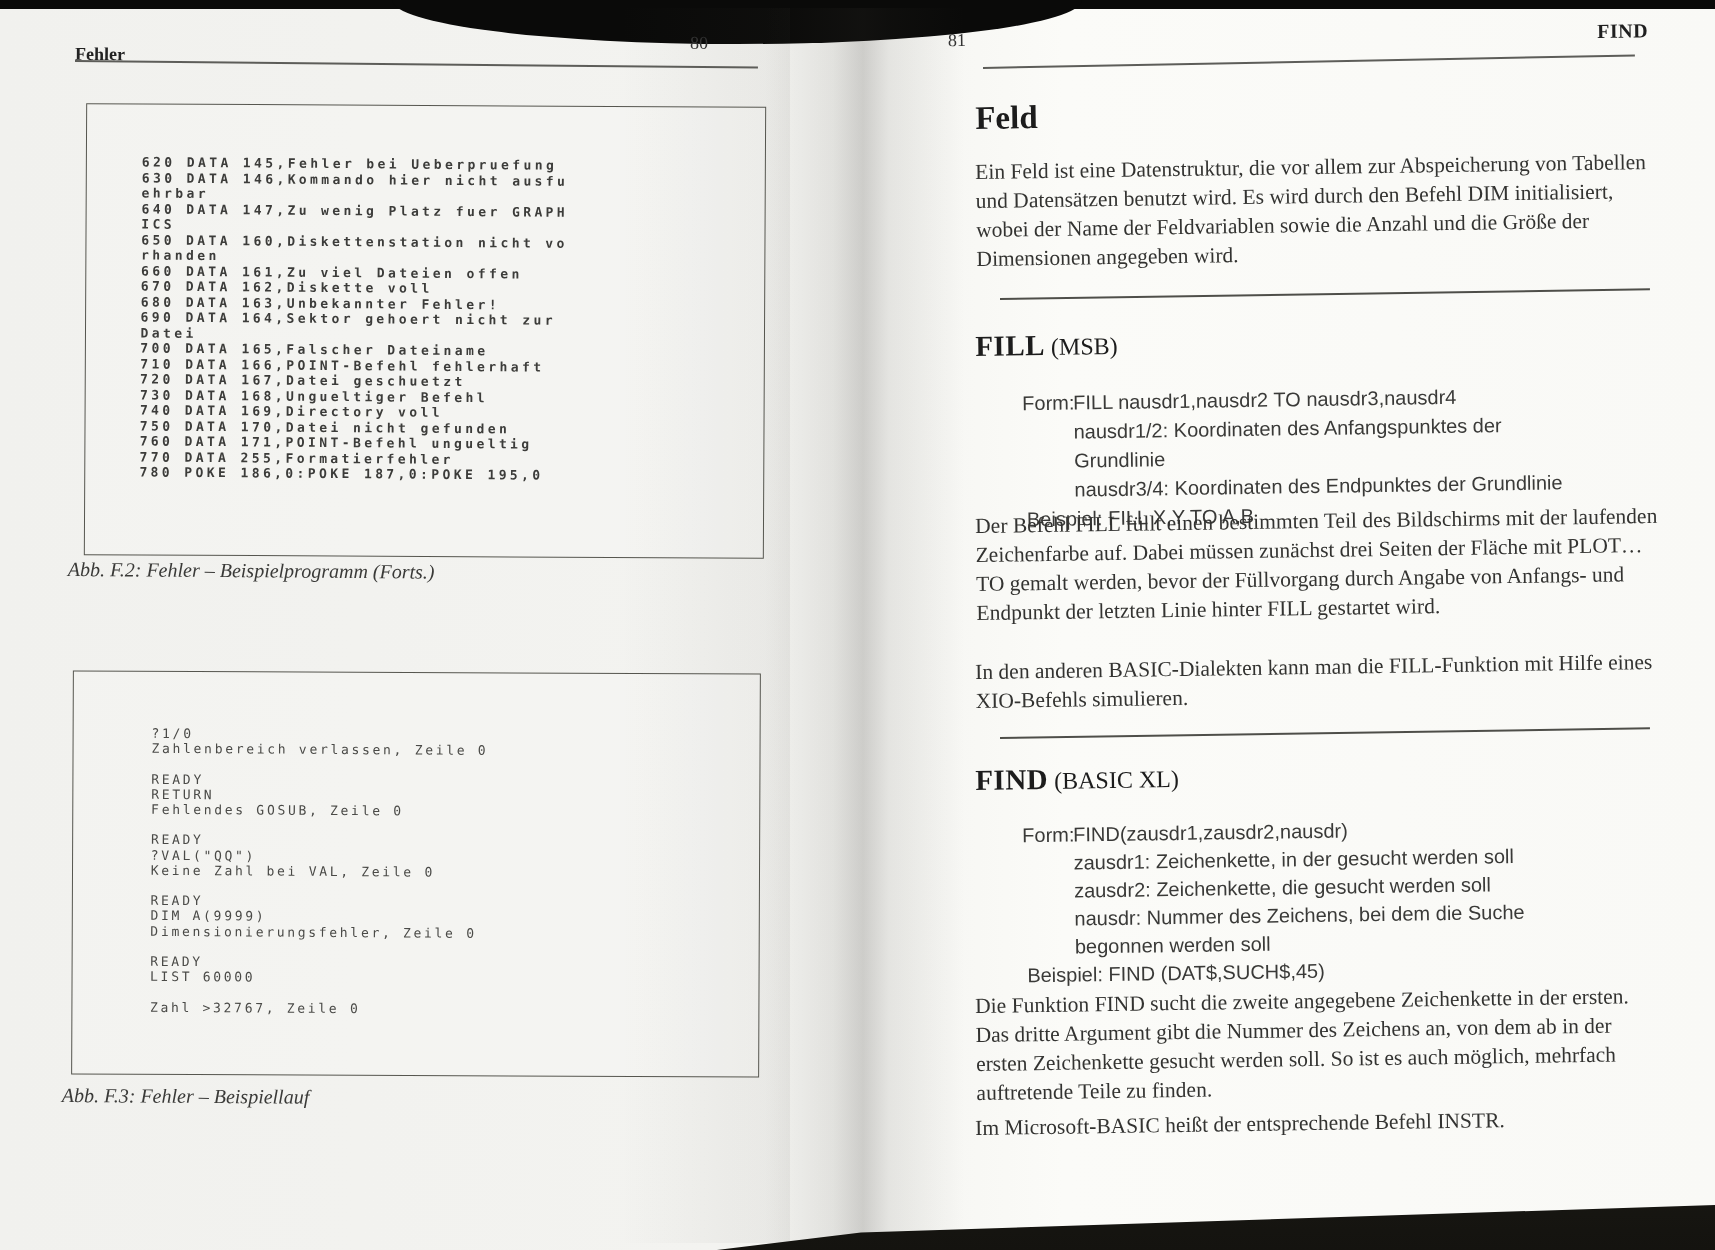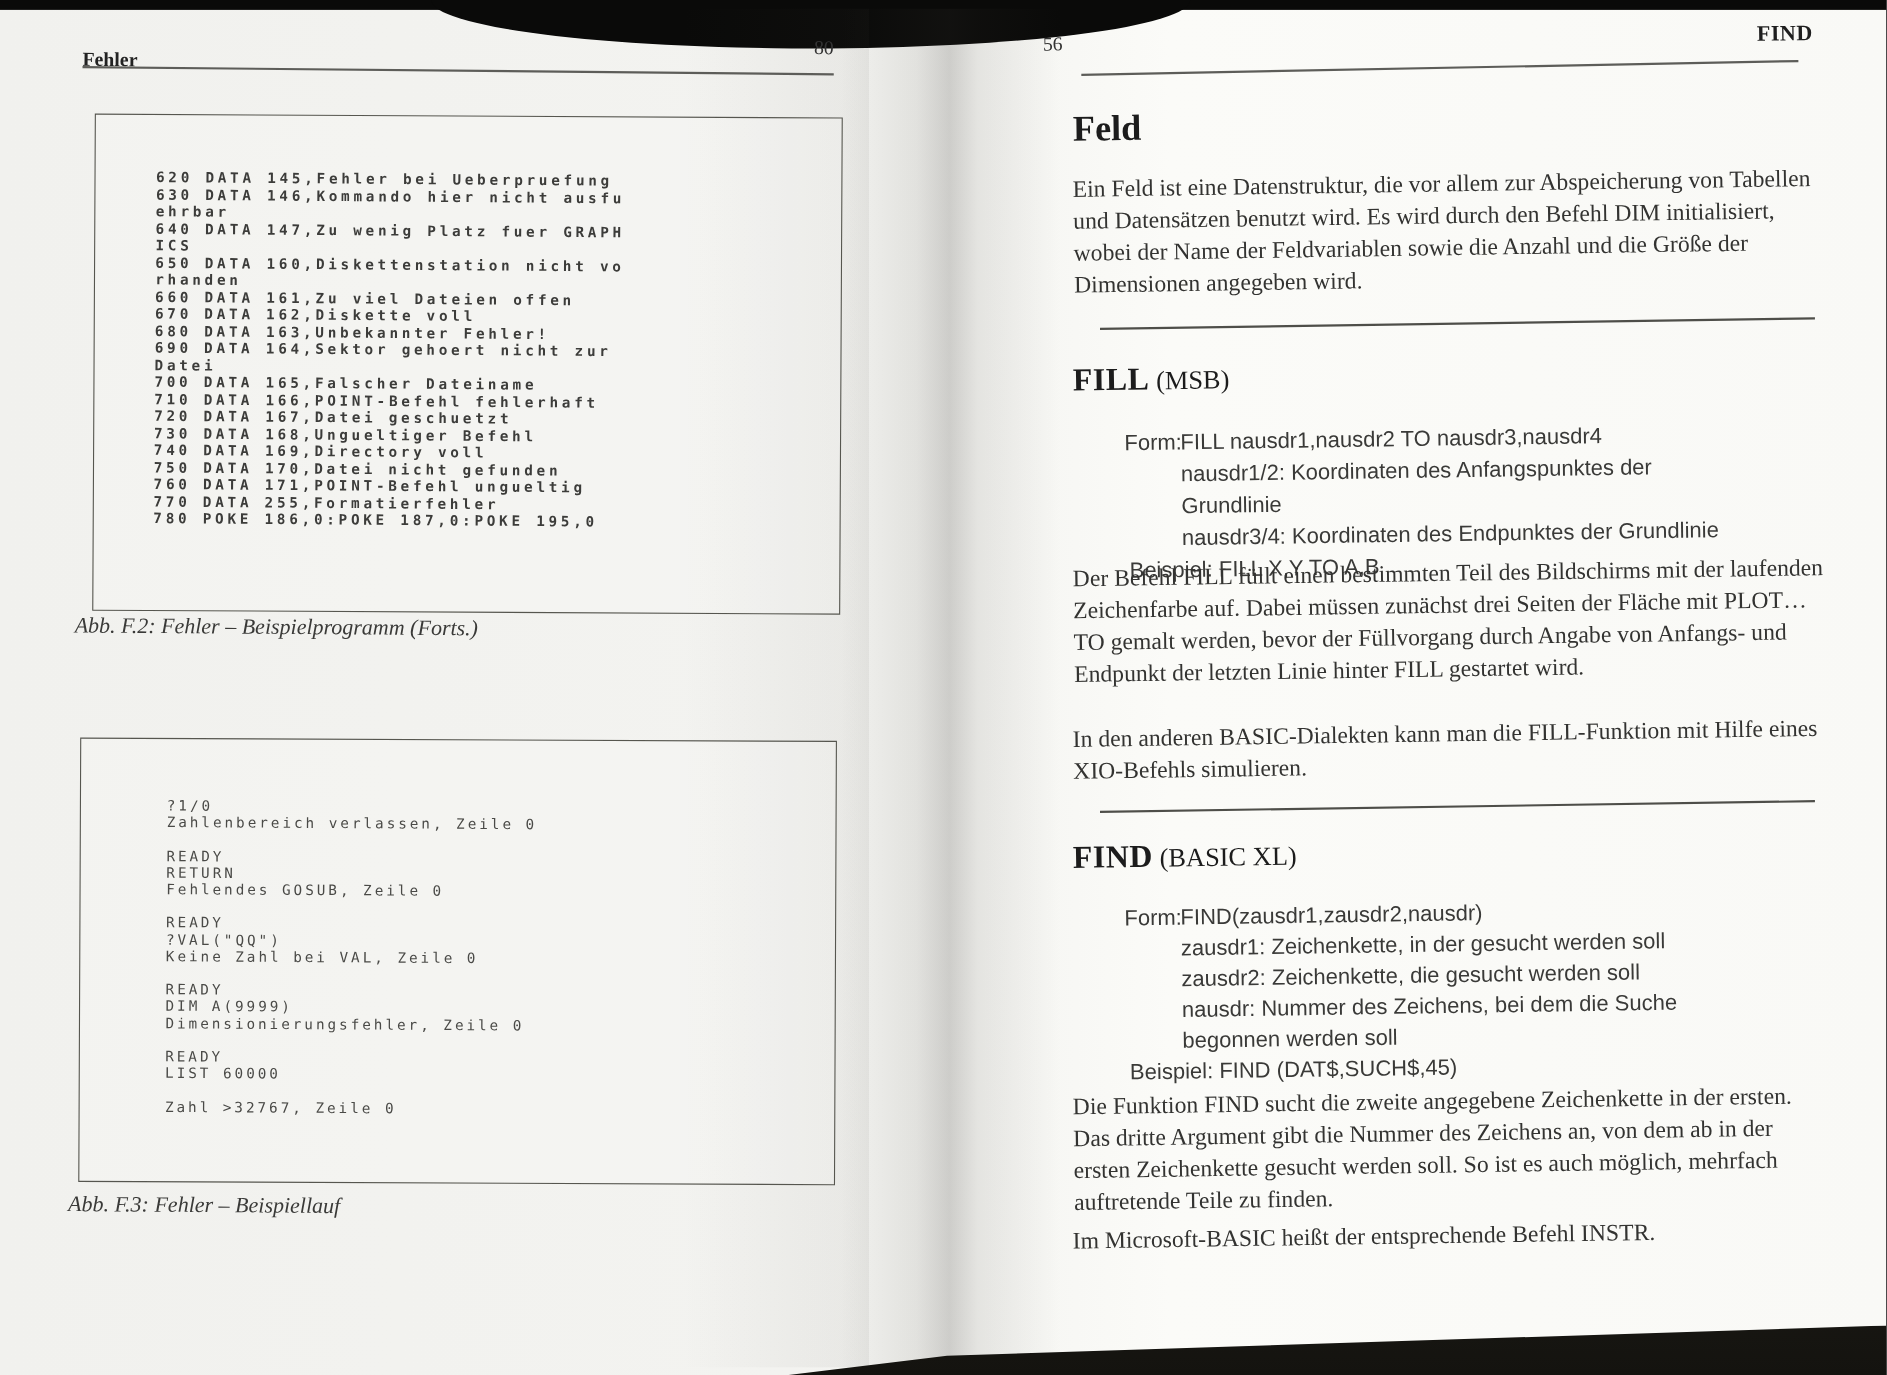--- a/index.html
+++ b/index.html
@@ -18,21 +18,21 @@
   .gutter-soft{position:absolute;left:620px;top:8px;width:170px;height:1235px;
           background:linear-gradient(90deg,rgba(70,68,62,0) 0%,rgba(70,68,62,0.07) 100%);}
   .right-edge{position:absolute;right:0;top:6px;width:24px;height:1210px;
           background:linear-gradient(90deg,rgba(0,0,0,0) 0%,#d4d4cf 35%,#8d8d87 65%,#4a4a45 85%,#23231ف 100%);}
   .bottom-shadow{position:absolute;left:0;top:0;width:1715px;height:1250px;
           background:linear-gradient(180deg,#5a5751 0%,#14130f 100%);
           clip-path:polygon(41.8% 100%,50.2% 98.6%,100% 96.4%,100% 100%);}
 
   
   .lp-title{position:absolute;left:75px;top:44px;font-size:18px;font-weight:bold;color:#222;transform:rotate(0.5deg);}
-  .lp-num{position:absolute;left:690px;top:33px;width:68px;text-align:right;font-size:18px;color:#333;transform:rotate(0.5deg);}
+  .lp-num{position:absolute;left:690px;top:33px;width:68px;text-align:left;font-size:18px;color:#333;transform:rotate(0.5deg);}
   .lp-rule{position:absolute;left:75px;top:60px;width:683px;height:2px;background:#5d5d59;transform:rotate(0.55deg);transform-origin:left top;}
 
   .codebox{position:absolute;border:1.5px solid #56564f;background:rgba(255,255,255,0.15);}
   .box1{left:85px;top:105px;width:678px;height:450px;transform:rotate(0.3deg);}
   .box2{left:72px;top:672px;width:686px;height:402px;transform:rotate(0.25deg);}
   .code{font-family:"DejaVu Sans Mono", monospace;color:#424240;white-space:pre;}
   .code div{min-height:15.5px;}
   .code1{position:absolute;left:55px;top:50px;font-size:13px;font-weight:bold;letter-spacing:3.4px;line-height:15.5px;color:#3c3c3a;transform:rotate(0.15deg);transform-origin:left top;}
   .code2{position:absolute;left:78px;top:54px;font-size:13px;letter-spacing:2.7px;line-height:15.2px;color:#4a4a47;transform:rotate(0.1deg);transform-origin:left top;}
   .code2 div{min-height:15.2px;}
@@ -91,21 +91,21 @@
   <div class="codebox box1">
     <div class="code code1"><div>620 DATA 145,Fehler bei Ueberpruefung</div><div>630 DATA 146,Kommando hier nicht ausfu</div><div>ehrbar</div><div>640 DATA 147,Zu wenig Platz fuer GRAPH</div><div>ICS</div><div>650 DATA 160,Diskettenstation nicht vo</div><div>rhanden</div><div>660 DATA 161,Zu viel Dateien offen</div><div>670 DATA 162,Diskette voll</div><div>680 DATA 163,Unbekannter Fehler!</div><div>690 DATA 164,Sektor gehoert nicht zur</div><div>Datei</div><div>700 DATA 165,Falscher Dateiname</div><div>710 DATA 166,POINT-Befehl fehlerhaft</div><div>720 DATA 167,Datei geschuetzt</div><div>730 DATA 168,Ungueltiger Befehl</div><div>740 DATA 169,Directory voll</div><div>750 DATA 170,Datei nicht gefunden</div><div>760 DATA 171,POINT-Befehl ungueltig</div><div>770 DATA 255,Formatierfehler</div><div>780 POKE 186,0:POKE 187,0:POKE 195,0</div></div>
   </div>
   <div class="caption cap1">Abb. F.2: Fehler – Beispielprogramm (Forts.)</div>
 
   <div class="codebox box2">
     <div class="code code2"><div>?1/0</div><div>Zahlenbereich verlassen, Zeile 0</div><div></div><div>READY</div><div>RETURN</div><div>Fehlendes GOSUB, Zeile 0</div><div></div><div>READY</div><div>?VAL("QQ")</div><div>Keine Zahl bei VAL, Zeile 0</div><div></div><div>READY</div><div>DIM A(9999)</div><div>Dimensionierungsfehler, Zeile 0</div><div></div><div>READY</div><div>LIST 60000</div><div></div><div>Zahl &gt;32767, Zeile 0</div></div>
   </div>
   <div class="caption cap2">Abb. F.3: Fehler – Beispiellauf</div>
 
-  <div class="rp-num">56</div>
+  <div class="rp-num">81</div>
   <div class="rp-title">FIND</div>
   <div class="rp-rule"></div>
 
   <div class="rp">
 
     <h1 class="h-feld">Feld</h1>
     <p class="para p-feld">Ein Feld ist eine Datenstruktur, die vor allem zur Abspeicherung von Tabellen und Datensätzen benutzt wird. Es wird durch den Befehl DIM initialisiert, wobei der Name der Feldvariablen sowie die Anzahl und die Größe der Dimensionen angegeben wird.</p>
 
     <div class="sec-rule rule1"></div>
 

